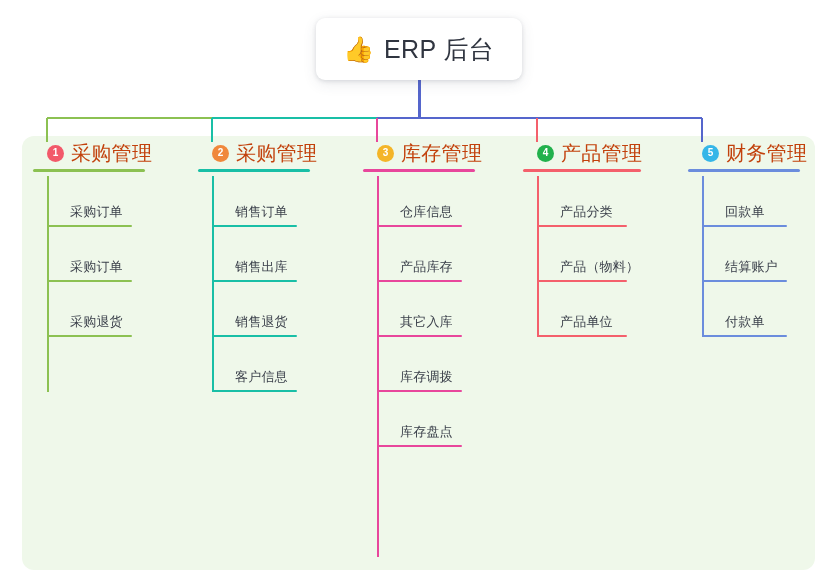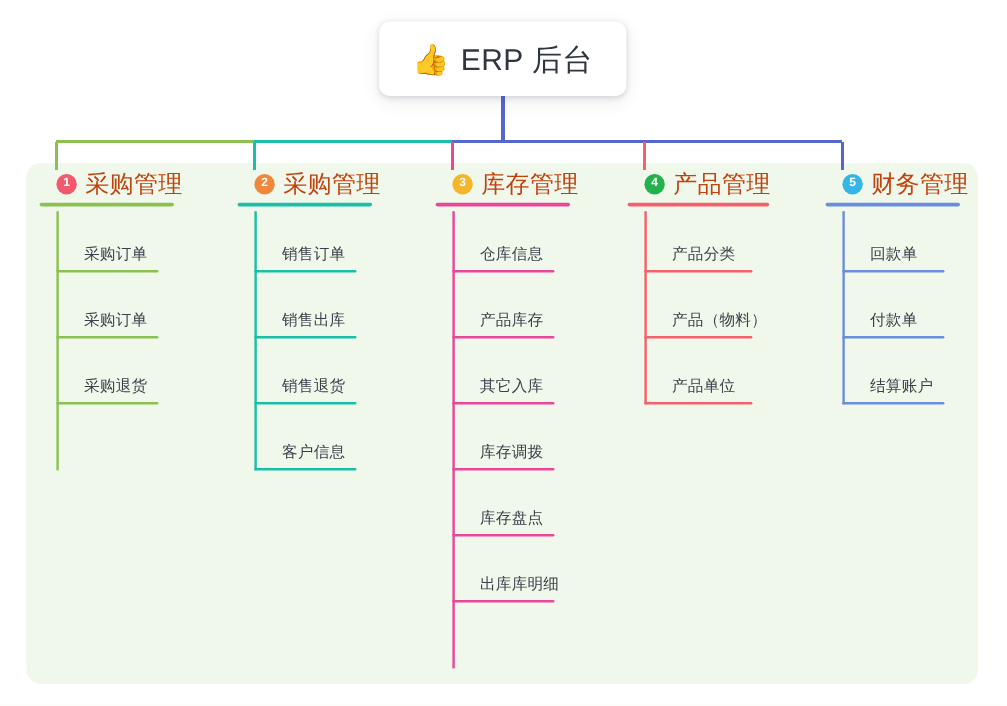--- a/index.html
+++ b/index.html
@@ -158,24 +158,20 @@
             <div class="item-rule" style="background: rgb(232, 71, 156); width: 85px;"></div>
           </div>
           <div class="item">
             <span class="item-label">库存调拨</span>
             <div class="item-rule" style="background: rgb(232, 71, 156); width: 85px;"></div>
           </div>
           <div class="item">
             <span class="item-label">库存盘点</span>
             <div class="item-rule" style="background: rgb(232, 71, 156); width: 85px;"></div>
           </div>
-          <div class="item">
-            <span class="item-label">出库库明细</span>
-            <div class="item-rule" style="background: rgb(232, 71, 156); width: 85px;"></div>
-          </div>
         </div>
       </div>
       <div class="column" style="left: 523px; width: 122px;">
         <div class="col-head">
           <span class="badge" style="background: rgb(34, 177, 76);">4</span>
           <span class="col-title">产品管理</span>
         </div>
         <div class="head-rule" style="background: rgb(244, 96, 108); width: 118px;"></div>
         <div class="items">
           <div class="spine" style="background: rgb(244, 96, 108); height: 161px;"></div>
@@ -199,23 +195,23 @@
           <span class="col-title">财务管理</span>
         </div>
         <div class="head-rule" style="background: rgb(107, 141, 221); width: 112px;"></div>
         <div class="items">
           <div class="spine" style="background: rgb(107, 141, 221); height: 161px;"></div>
           <div class="item">
             <span class="item-label">回款单</span>
             <div class="item-rule" style="background: rgb(107, 141, 221); width: 85px;"></div>
           </div>
           <div class="item">
+            <span class="item-label">结算账户</span>
+            <div class="item-rule" style="background: rgb(107, 141, 221); width: 85px;"></div>
+          </div>
+          <div class="item">
             <span class="item-label">付款单</span>
             <div class="item-rule" style="background: rgb(107, 141, 221); width: 85px;"></div>
           </div>
-          <div class="item">
-            <span class="item-label">结算账户</span>
-            <div class="item-rule" style="background: rgb(107, 141, 221); width: 85px;"></div>
-          </div>
         </div>
       </div>
     </div>
 </div>
 
 </body></html>

